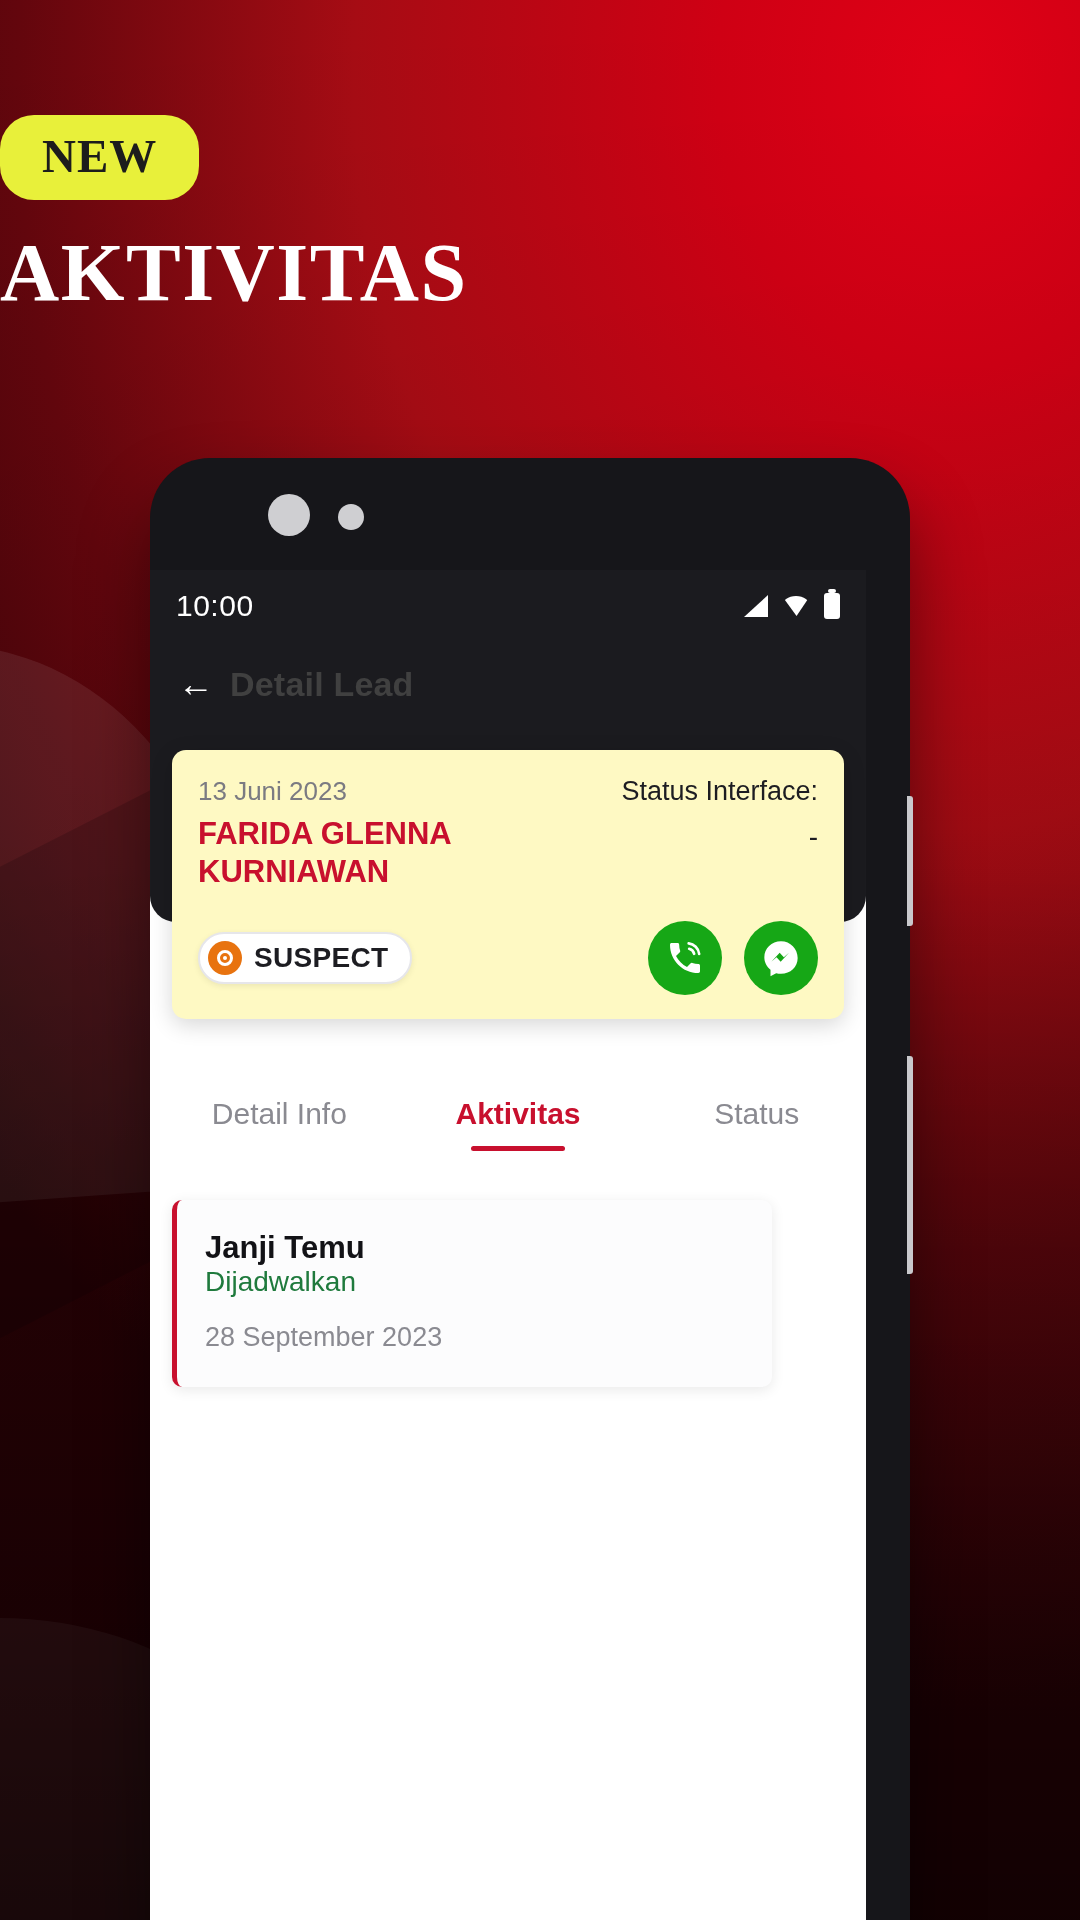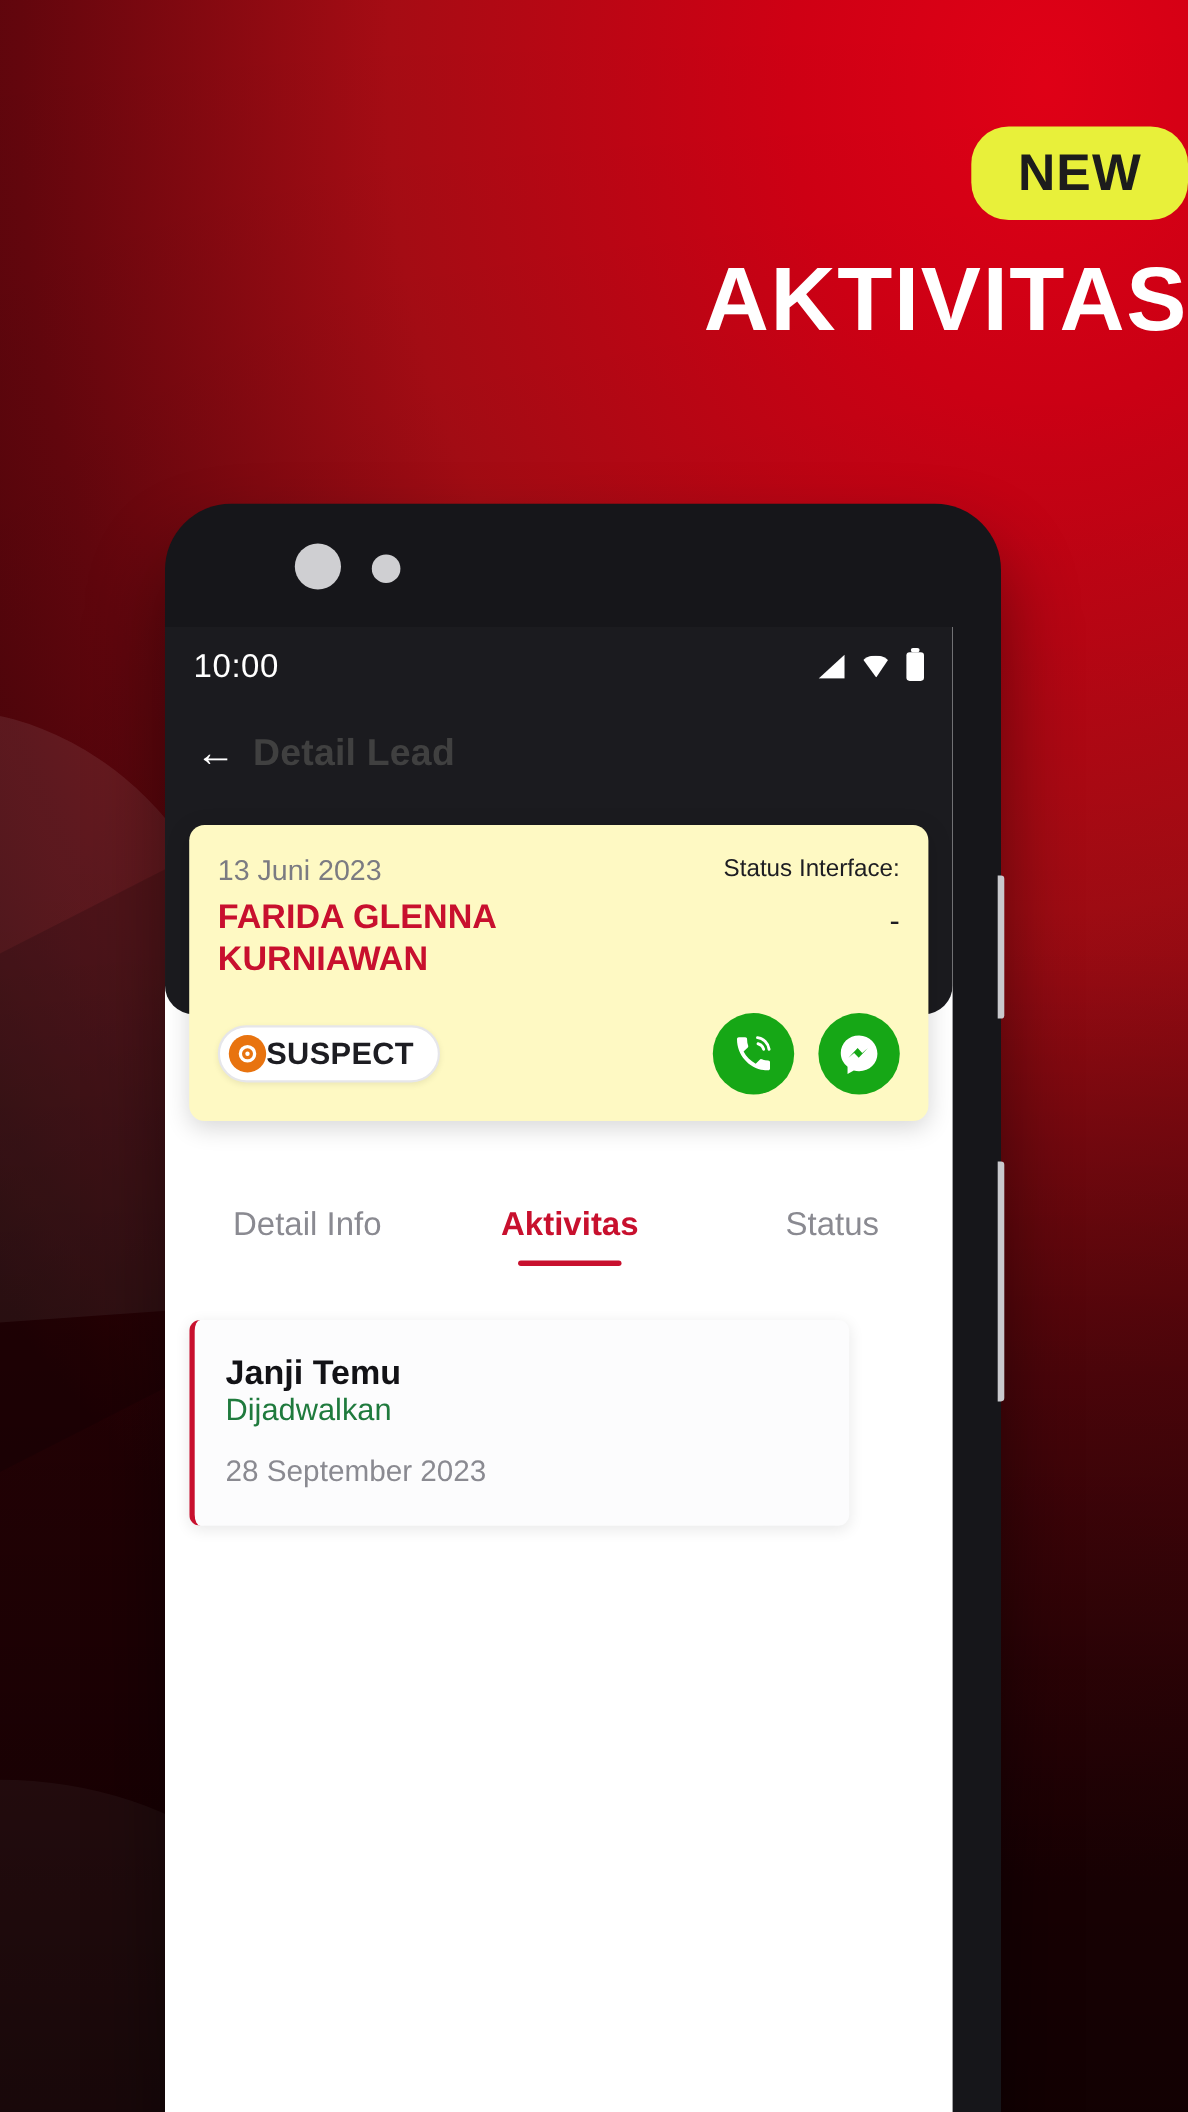--- a/index.html
+++ b/index.html
@@ -33,21 +33,21 @@
     transform:rotate(-27deg);transform-origin:left top;
   }
   
   .blob-b{
     position:absolute;left:-310px;top:1618px;width:620px;height:560px;
     background:rgba(255,255,255,0.075);
     border-radius:52% 52% 0 0 / 46% 46% 0 0;
   }
 
   
-  #hero{position:absolute;left:0;top:0;width:1080px;z-index:3;text-align:right;}
+  #hero{position:absolute;left:0;top:0;width:1080px;z-index:3;text-align:left;font-family:Liberation Serif, serif;}
   .new-pill{
     display:inline-block;margin-top:115px;
     background:#e8f03a;color:#1c1c1c;
     font-size:47px;font-weight:bold;letter-spacing:1px;
     padding:18px 42px 20px;border-radius:34px;line-height:1;
   }
   .hero-title{
     margin-top:32px;color:#ffffff;
     font-size:82px;font-weight:bold;letter-spacing:1.5px;line-height:1;
   }
@@ -98,27 +98,27 @@
 
   
   .lead-card{
     position:absolute;left:22px;top:180px;width:672px;
     background:#fef9c3;border-radius:14px;
     box-shadow:0 6px 22px rgba(0,0,0,0.16);
     padding:26px 26px 24px;box-sizing:border-box;
   }
   .lead-row1{display:flex;justify-content:space-between;align-items:flex-start;}
   .lead-date{color:#7b7b82;font-size:26px;}
-  .lead-status-lbl{color:#1d1d22;font-size:22px;}
+  .lead-status-lbl{color:#1d1d22;font-size:27px;}
   .lead-row2{display:flex;justify-content:space-between;align-items:flex-start;margin-top:8px;}
   .lead-name{color:#c8102e;font-size:31px;font-weight:bold;line-height:1.22;max-width:380px;}
   .lead-status-val{color:#1d1d22;font-size:28px;padding-top:6px;}
   .lead-row3{display:flex;justify-content:space-between;align-items:center;margin-top:30px;}
   .chip{
-    display:inline-flex;align-items:center;
+    display:inline-flex;align-items:center;gap:12px;
     background:#ffffff;border:2px solid #e6e6ea;border-radius:26px;
     padding:7px 22px 7px 8px;box-shadow:0 2px 6px rgba(0,0,0,0.08);
   }
   .chip-ic{
     width:34px;height:34px;border-radius:50%;background:#e8730f;
     position:relative;flex:none;
   }
   .chip-ic::before{content:"";position:absolute;left:9px;top:9px;width:16px;height:16px;border:3px solid #fff;border-radius:50%;box-sizing:border-box;}
   .chip-ic::after{content:"";position:absolute;left:15px;top:15px;width:4px;height:4px;background:#fff;border-radius:50%;}
   .chip-lbl{color:#1d1d22;font-size:28px;font-weight:bold;letter-spacing:0.3px;}

